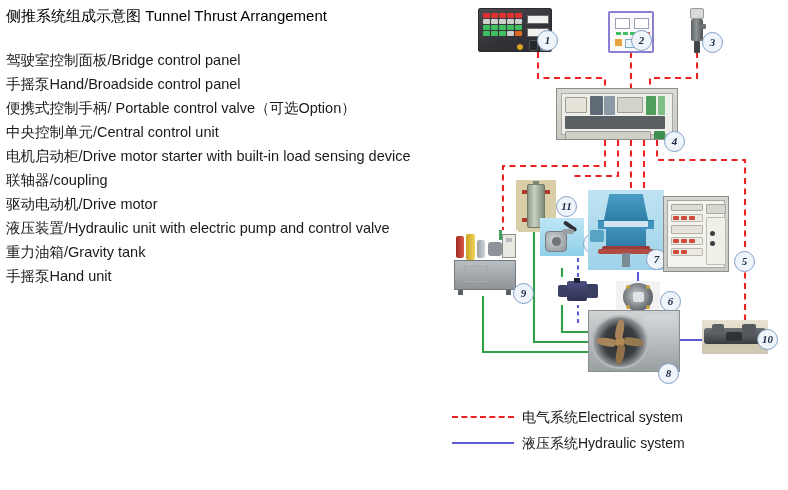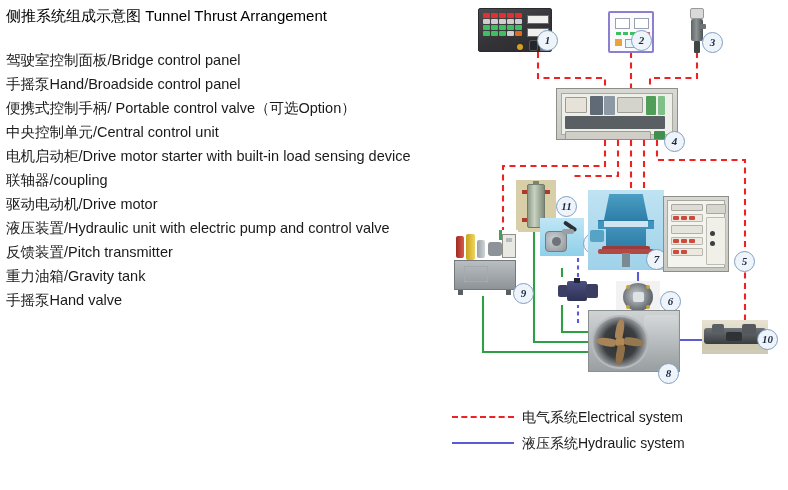--- a/index.html
+++ b/index.html
@@ -161,23 +161,22 @@
   <div id="legend-list">
     <div id="doc-title">侧推系统组成示意图 Tunnel Thrust Arrangement</div>
     <div class="list-item">驾驶室控制面板/Bridge control panel</div>
     <div class="list-item">手摇泵Hand/Broadside control panel</div>
     <div class="list-item">便携式控制手柄/ Portable control valve（可选Option）</div>
     <div class="list-item">中央控制单元/Central control unit</div>
     <div class="list-item">电机启动柜/Drive motor starter with built-in load sensing device</div>
     <div class="list-item">联轴器/coupling</div>
     <div class="list-item">驱动电动机/Drive motor</div>
     <div class="list-item">液压装置/Hydraulic unit with electric pump and control valve</div>
-    <div class="list-item">反馈装置/Pitch transmitter</div>
     <div class="list-item">重力油箱/Gravity tank</div>
-    <div class="list-item">手摇泵Hand valve</div>
+    <div class="list-item">手摇泵Hand unit</div>
   </div>
 
   <div id="diagram">
 
     <svg id="wires" viewBox="0 0 788 490">
       <g fill="none" stroke="#ee2222" stroke-width="2.1" stroke-dasharray="6,4.5">
 
         <path d="M 538 52 L 538 78 L 605 78 L 605 88"></path>
 
         <path d="M 631 52 L 631 88"></path>

